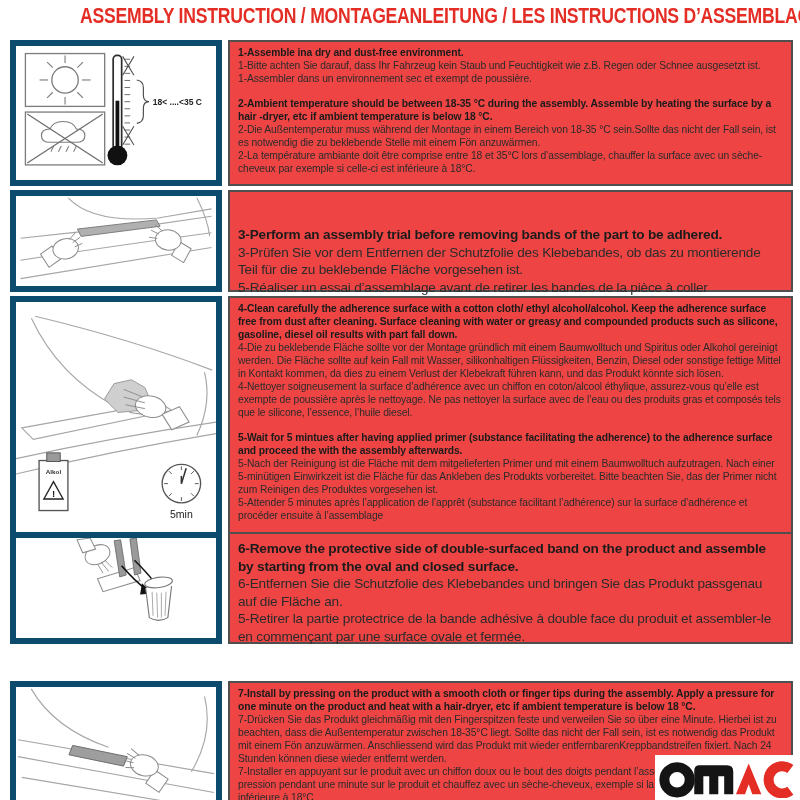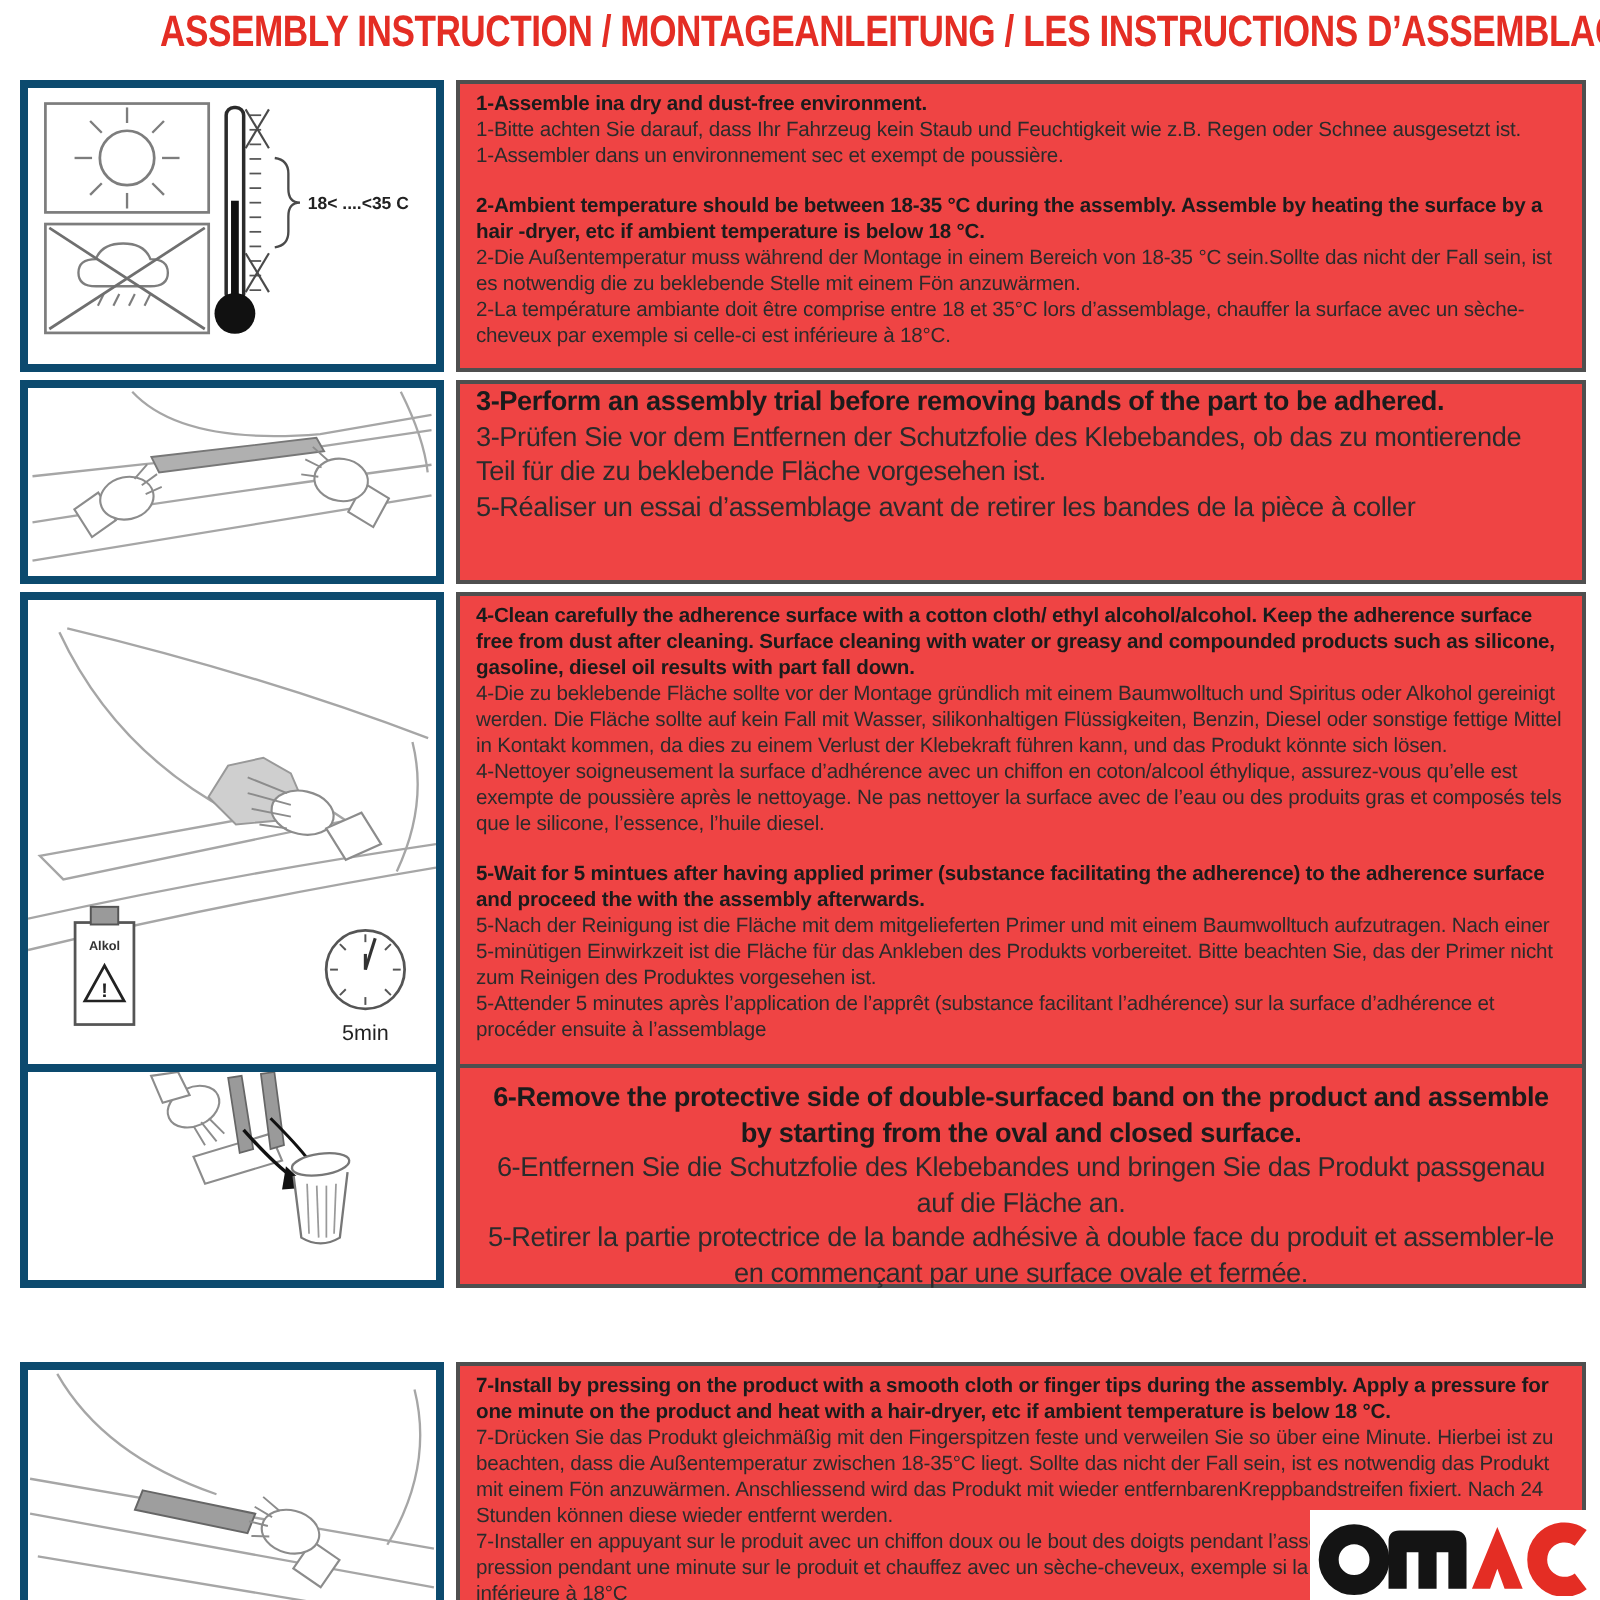--- a/index.html
+++ b/index.html
@@ -1,34 +1,34 @@
 <!DOCTYPE html>
 <html><head>
 <meta charset="utf-8">
 <style>
   html,body{margin:0;padding:0;background:#fff;}
   .page{position:relative;width:800px;height:800px;background:#fff;overflow:hidden;
         font-family:"Liberation Sans",sans-serif;color:#2b2b2b;}
   .title{position:absolute;top:3px;left:0;width:800px;text-align:center;
          font-weight:700;font-size:22px;color:#e42d24;white-space:nowrap;
          transform:scaleX(0.80);letter-spacing:-0.3px;}
-  .cell-l{position:absolute;left:10px;width:212px;border:4px solid #0c4a6e;
+  .cell-l{position:absolute;left:10px;width:212px;border:6px solid #0c4a6e;
           background:#fff;box-sizing:border-box;}
   .cell-r{position:absolute;left:228px;width:565px;border:2px solid #4f4f4f;
           background:#ef4444;box-sizing:border-box;padding:4px 8px;}
   .r1{top:40px;height:146px;}
   .r2{top:190px;height:102px;}
   .r3{top:296px;height:256px;}
-  .r4{top:532px;height:112px;text-align:center;}
+  .r4{top:532px;height:112px;}
   .r5{top:649px;height:141px;margin-top:32px;}
   .cell-r p{margin:0;font-size:10.3px;line-height:13px;letter-spacing:-0.1px;}
   .cell-r p.b{font-weight:700;color:#1b1b1b;}
   .cell-r .gap{height:12px;}
   .big p{font-size:13.6px;line-height:17.5px;letter-spacing:-0.2px;}
-  .r2.cell-r{padding-top:0;}
+  .r2.cell-r{padding-top:34px;}
   .r4.cell-r{padding-top:6px;}
   .cell-l svg{display:block;width:100%;height:100%;}
   .lineart{stroke:#a6a6a6;stroke-width:1.2;fill:none;}
   .hand{fill:#fff;stroke:#8c8c8c;stroke-width:1.1;}
   .handline{stroke:#8c8c8c;stroke-width:1;fill:none;}
   .iconbox{fill:#fff;stroke:#7d7d7d;stroke-width:1.4;}
   .logo{position:absolute;left:655px;top:755px;width:142px;height:45px;background:#fff;
         display:flex;align-items:center;justify-content:center;}
 </style>
 </head>

